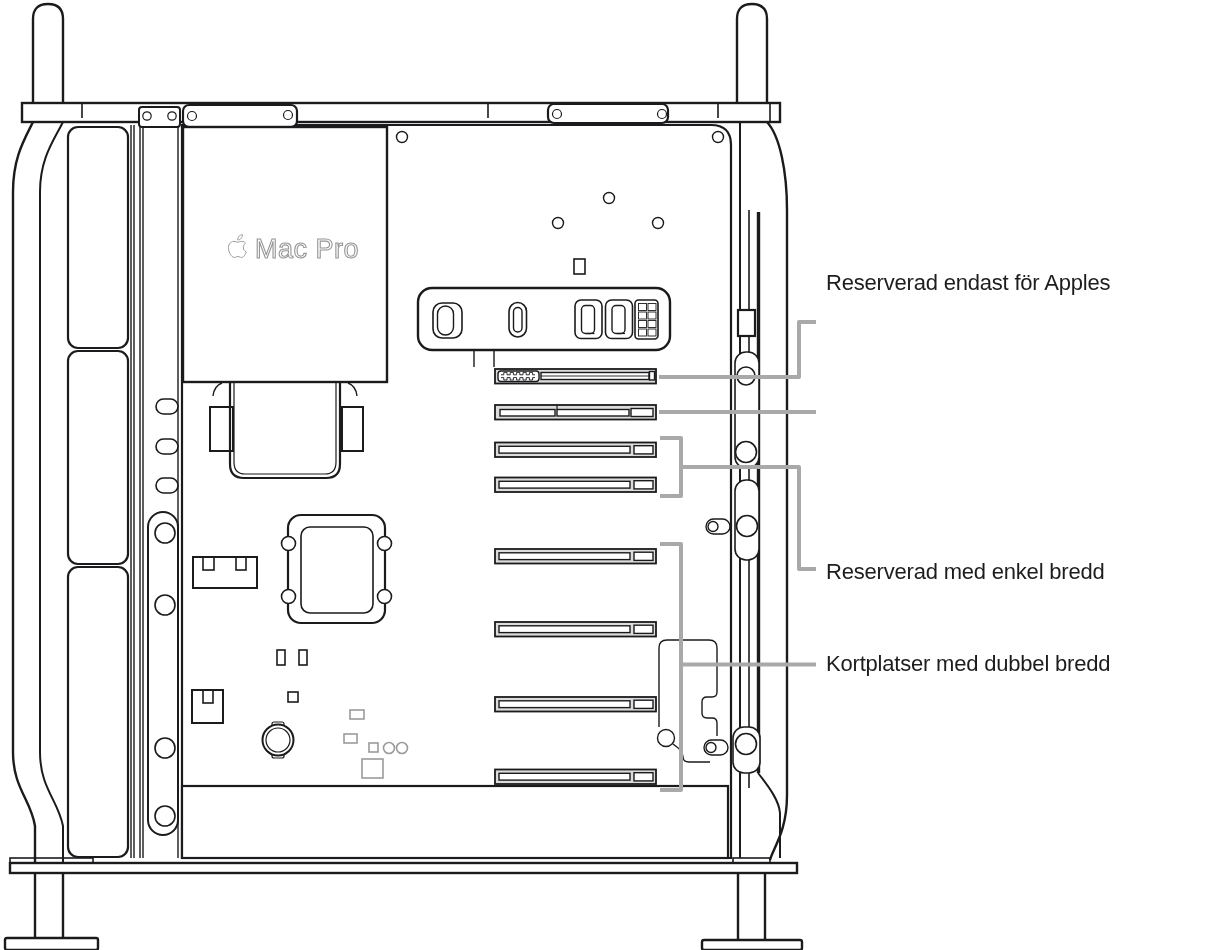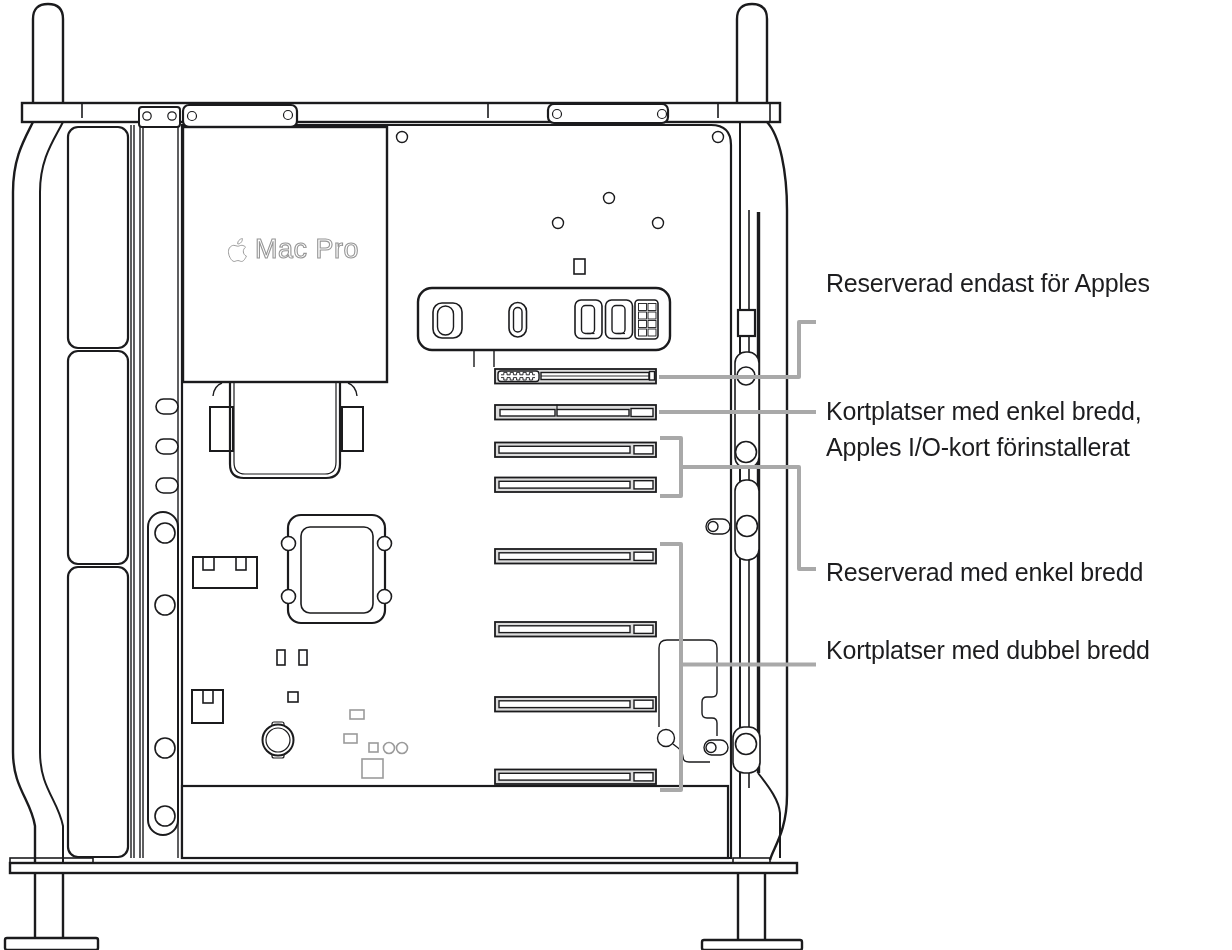--- a/index.html
+++ b/index.html
@@ -11,26 +11,26 @@
   
   .ln{stroke:#1b1b1d;fill:none;stroke-width:1.8px;}
   .s24{stroke-width:2.4px;} .s22{stroke-width:2.2px;} .s20{stroke-width:2px;}
   .s16{stroke-width:1.6px;} .s14{stroke-width:1.4px;} .s12{stroke-width:1.2px;} .s09{stroke-width:0.9px;}
   .w{fill:#fff;}
   .gray{stroke:#9b9b9b;}
   .slotf{fill:#dcdcdc;}
   .co{stroke:#a9a9a9;stroke-width:4px;fill:none;stroke-linejoin:round;stroke-linecap:butt;}
   
   .callout-label{
-    position:absolute;left:826px;color:#1d1d1f;font-size:25px;line-height:36px;
+    position:absolute;left:826px;color:#1d1d1f;font-size:22px;line-height:36px;
     letter-spacing:-0.2px;white-space:nowrap;
   }
   
   .device-logo{
-    position:absolute;left:226px;top:234px;display:flex;align-items:flex-end;gap:7px;
+    position:absolute;left:226px;top:234px;display:flex;align-items:flex-start;gap:7px;
   }
   .device-logo .logo-text{
     font-size:27px;font-weight:500;letter-spacing:0.5px;color:#fff;
     -webkit-text-stroke:1.1px #969696;
   }
 </style>
 </head>
 <body>
 
 <div id="stage">
@@ -282,24 +282,20 @@
         <path d="M41.5,11.8 C43.7,9.1 45.2,5.4 44.8,1.6 C41.5,1.8 37.6,3.8 35.3,6.5 C33.2,8.9 31.4,12.7 32.1,16.4 C35.7,16.5 39.3,14.5 41.5,11.8 Z"></path>
         <path d="M53.5,25.1 C51.2,22.3 47.1,20.1 43.2,20.1 C38.1,20.1 35.9,22.5 32.3,22.5 C28.6,22.5 25.8,20.1 21.3,20.1 C16.9,20.1 12.2,22.8 9.2,27.4 C5,33.9 5.7,46.2 12.5,56.5 C14.9,60.2 18.2,64.3 22.4,64.3 C26.2,64.3 27.3,61.9 32.4,61.9 C37.6,61.9 38.5,64.3 42.5,64.3 C46.7,64.3 49.6,60.4 52,56.7 C53.8,54 54.4,52.6 55.8,49.5 C45.8,45.7 44.2,31.5 53.5,25.1 Z"></path>
       </g>
     </svg>
     <span class="logo-text">Mac Pro</span>
   </div>
 
   <div class="callout-label" style="top:265px;">
     <div>Reserverad endast för Apples</div>
   </div>
-  <div class="callout-label" style="top:393px;">
-    <div>Kortplatser med enkel bredd,</div>
-    <div>Apples I/O-kort förinstallerat</div>
-  </div>
   <div class="callout-label" style="top:554px;">
     <div>Reserverad med enkel bredd</div>
   </div>
-  <div class="callout-label" style="top:632px;">
+  <div class="callout-label" style="top:646px;">
     <div>Kortplatser med dubbel bredd</div>
   </div>
 
 </div>
 
 </body></html>

